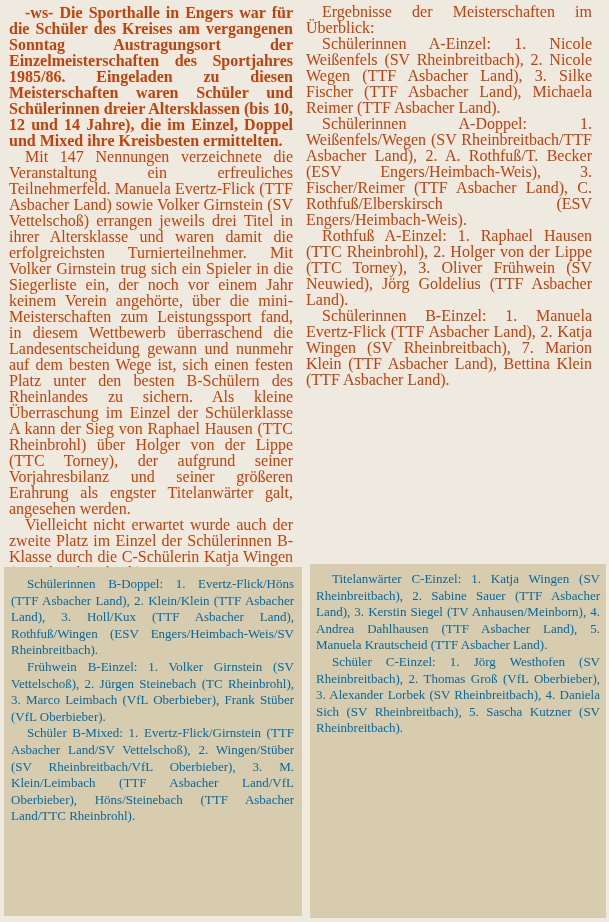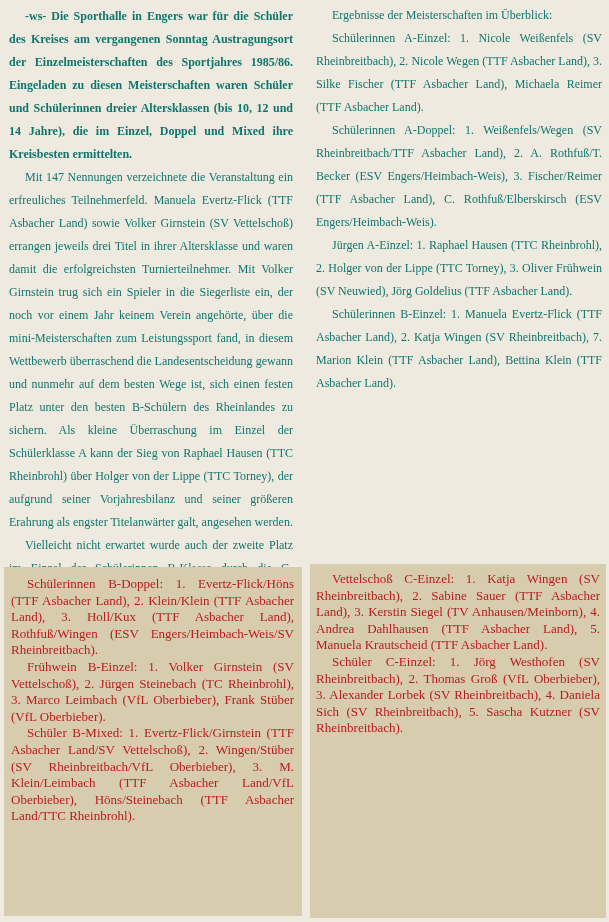--- a/index.html
+++ b/index.html
@@ -9,43 +9,43 @@
   }
   #stage {
     position: relative;
     width: 609px;
     height: 922px;
     background: #efeadf;
     overflow: hidden;
   }
   .col-text {
     position: absolute;
-    font-size: 12px;
-    line-height: 23px;
-    color: #0f766e;
+    font-size: 16px;
+    line-height: 16px;
+    color: #c2410c;
     text-align: justify;
     hyphens: auto;
     -webkit-hyphens: auto;
   }
   .col-text p { margin: 0; text-indent: 16px; }
   .lead { font-weight: bold; }
   .entry b { font-weight: normal; }
   #left-top  { left: 9px;  top: 5px; width: 284px; }
-  #right-top { left: 316px; top: 4px; width: 286px; }
+  #right-top { left: 306px; top: 4px; width: 286px; }
   .tan-block {
     position: absolute;
     background: #d8ccae;
   }
   #tan-left  { left: 4px;   top: 567px; width: 298px; height: 349px; }
   #tan-right { left: 310px; top: 564px; width: 296px; height: 354px; }
   .tan-inner {
     position: absolute;
     font-size: 13px;
     line-height: 16.6px;
-    color: #b91c1c;
+    color: #0369a1;
     text-align: justify;
     hyphens: auto;
     -webkit-hyphens: auto;
   }
   #tan-left .tan-inner  { left: 7px; top: 9px; width: 283px; }
   #tan-right .tan-inner { left: 6px; top: 7px; width: 284px; }
   .tan-inner p { margin: 0; text-indent: 16px; }
 </style>
 </head>
 <body>
@@ -62,21 +62,21 @@
     <p>Ergebnisse der Meisterschaften im Überblick:</p>
     <p class="entry">
       <b>Schülerinnen A-Einzel:</b>
       <span>1. Nicole Weißenfels (SV Rheinbreitbach), 2. Nicole Wegen (TTF Asbacher Land), 3. Silke Fischer (TTF Asbacher Land), Michaela Reimer (TTF Asbacher Land).</span>
     </p>
     <p class="entry">
       <b>Schülerinnen A-Doppel:</b>
       <span>1. Weißenfels/Wegen (SV Rheinbreitbach/TTF Asbacher Land), 2. A. Rothfuß/T. Becker (ESV Engers/Heimbach-Weis), 3. Fischer/Reimer (TTF Asbacher Land), C. Rothfuß/Elberskirsch (ESV Engers/Heimbach-Weis).</span>
     </p>
     <p class="entry">
-      <b>Jürgen A-Einzel:</b>
+      <b>Rothfuß A-Einzel:</b>
       <span>1. Raphael Hausen (TTC Rheinbrohl), 2. Holger von der Lippe (TTC Torney), 3. Oliver Frühwein (SV Neuwied), Jörg Goldelius (TTF Asbacher Land).</span>
     </p>
     <p class="entry">
       <b>Schülerinnen B-Einzel:</b>
       <span>1. Manuela Evertz-Flick (TTF Asbacher Land), 2. Katja Wingen (SV Rheinbreitbach), 7. Marion Klein (TTF Asbacher Land), Bettina Klein (TTF Asbacher Land).</span>
     </p>
   </div>
 
   <div id="tan-left" class="tan-block">
     <div class="tan-inner">
@@ -91,21 +91,21 @@
       <p class="entry">
         <b>Schüler B-Mixed:</b>
         <span>1. Evertz-Flick/Girnstein (TTF Asbacher Land/SV Vettelschoß), 2. Wingen/Stüber (SV Rheinbreitbach/VfL Oberbieber), 3. M. Klein/Leimbach (TTF Asbacher Land/VfL Oberbieber), Höns/Steinebach (TTF Asbacher Land/TTC Rheinbrohl).</span>
       </p>
     </div>
   </div>
 
   <div id="tan-right" class="tan-block">
     <div class="tan-inner">
       <p class="entry">
-        <b>Vettelschoß C-Einzel:</b>
+        <b>Titelanwärter C-Einzel:</b>
         <span>1. Katja Wingen (SV Rheinbreitbach), 2. Sabine Sauer (TTF Asbacher Land), 3. Kerstin Siegel (TV Anhausen/Meinborn), 4. Andrea Dahlhausen (TTF Asbacher Land), 5. Manuela Krautscheid (TTF Asbacher Land).</span>
       </p>
       <p class="entry">
         <b>Schüler C-Einzel:</b>
         <span>1. Jörg Westhofen (SV Rheinbreitbach), 2. Thomas Groß (VfL Oberbieber), 3. Alexander Lorbek (SV Rheinbreitbach), 4. Daniela Sich (SV Rheinbreitbach), 5. Sascha Kutzner (SV Rheinbreitbach).</span>
       </p>
     </div>
   </div>
 
 </div>

